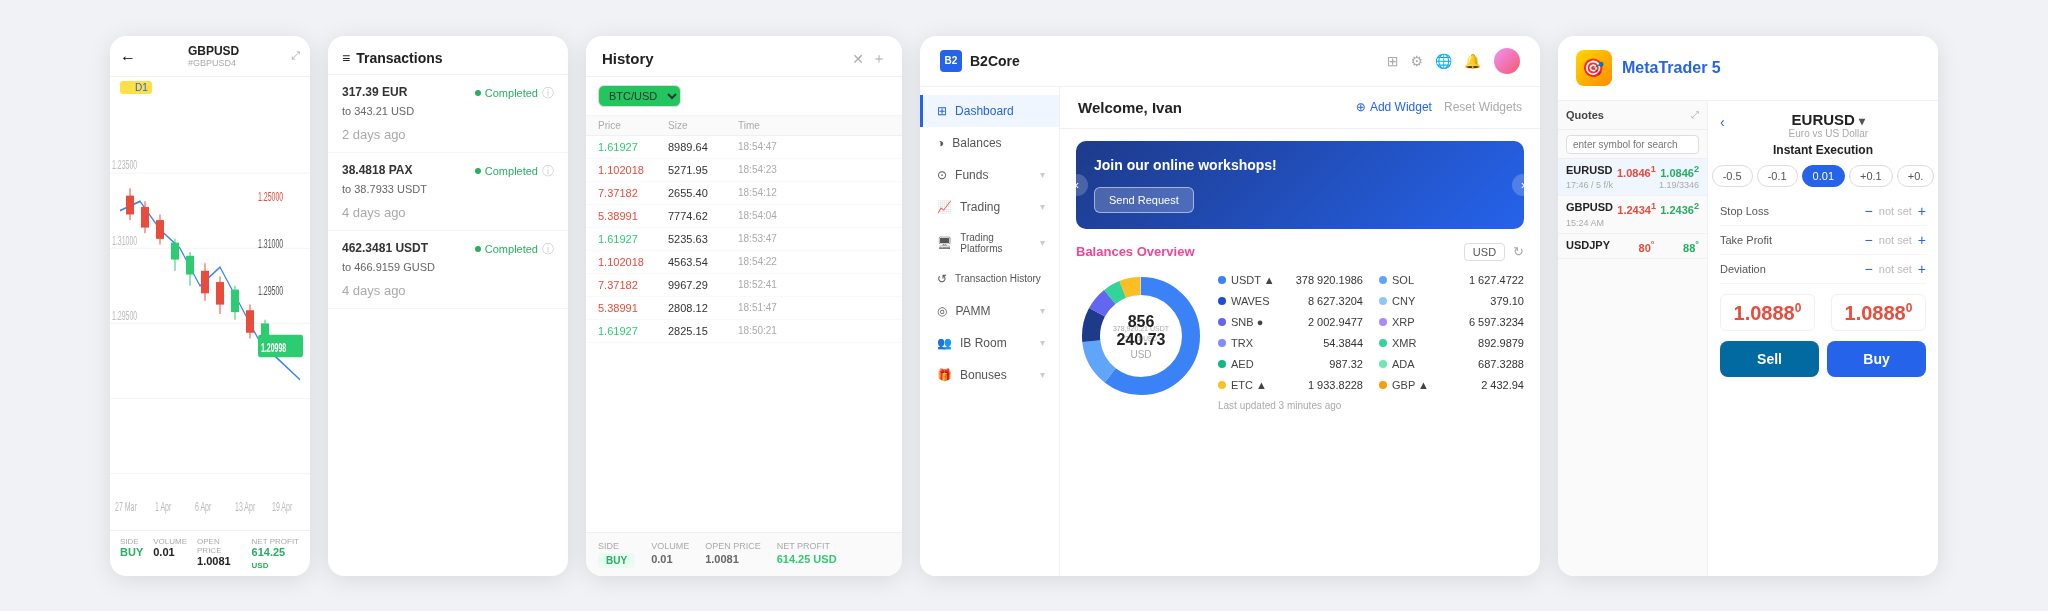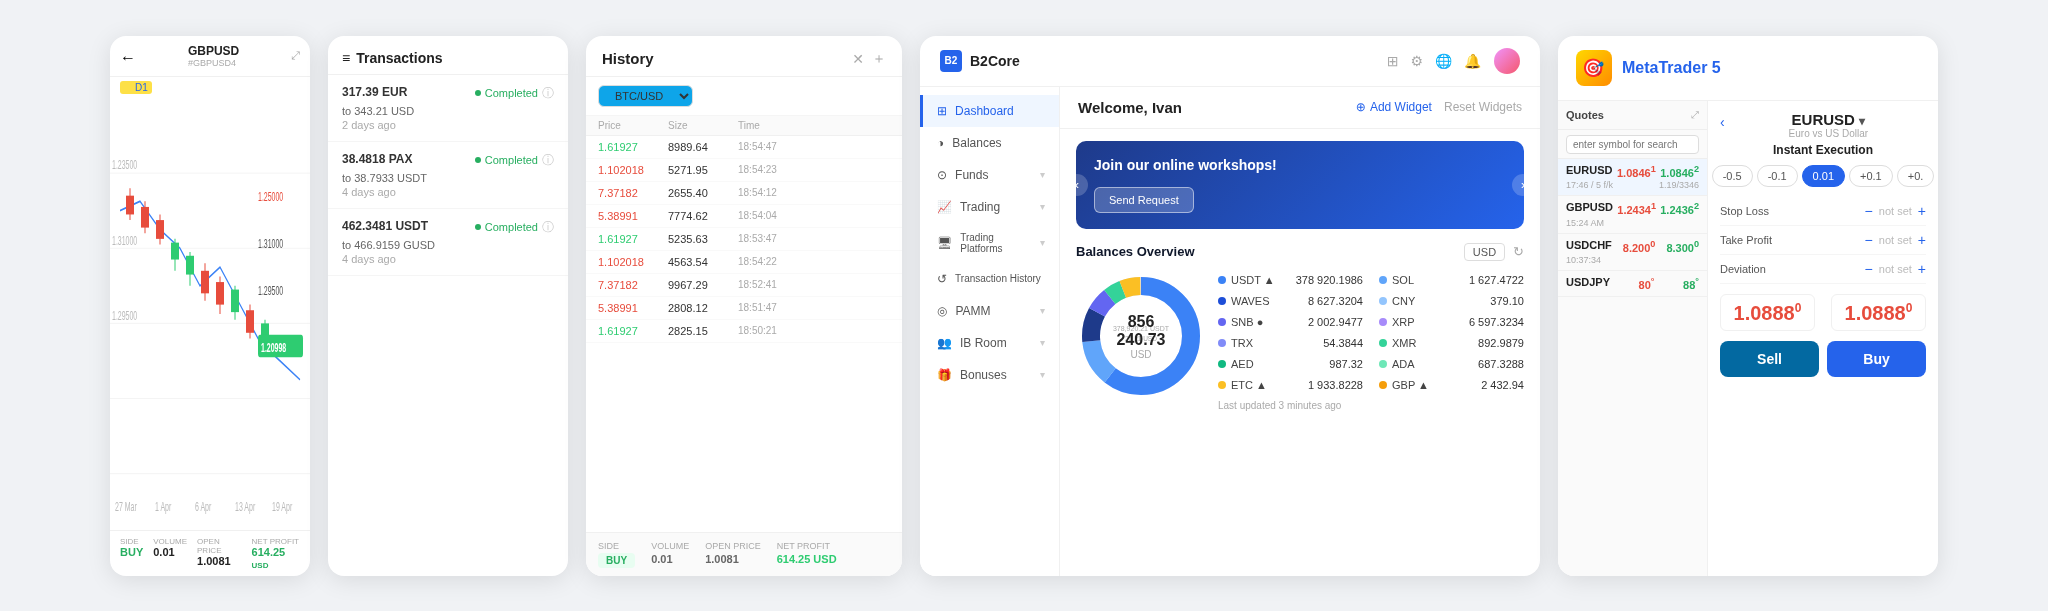--- a/index.html
+++ b/index.html
@@ -59,23 +59,23 @@
       display: flex;
       align-items: center;
       gap: 8px;
       padding: 8px 12px;
       border-bottom: 1px solid #f5f5f5;
     }
     .card-history .filter-bar select {
       font-size: 11px;
       border: 1px solid #ddd;
       border-radius: 6px;
-      padding: 3px 12px;
+      padding: 3px 6px;
       color: #333;
-      background: #0ea5e9;
+      background: #22c55e;
     }
     .history-col-headers {
       display: grid;
       grid-template-columns: 70px 70px 70px;
       padding: 4px 12px;
       background: #fafafa;
       border-bottom: 1px solid #f0f0f0;
     }
     .history-col-headers span {
       font-size: 10px;
@@ -138,21 +138,21 @@
     }
     .txlist-item {
       padding: 10px 14px;
       border-bottom: 1px solid #f5f5f5;
     }
     .txlist-row1 { display: flex; justify-content: space-between; margin-bottom: 3px; }
     .txlist-amount-from { font-size: 12px; font-weight: 600; color: #333; }
     .txlist-status { display: flex; align-items: center; gap: 4px; font-size: 11px; color: #27ae60; }
     .txlist-status-dot { width: 6px; height: 6px; border-radius: 50%; background: #27ae60; }
     .txlist-amount-to { font-size: 11px; color: #666; }
-    .txlist-date { font-size: 11px; color: #aaa; margin-top: 2px; }
+    .txlist-date { font-size: 13px; color: #aaa; margin-top: 10px; }
     .txlist-info-icon { color: #ccc; font-size: 12px; cursor: pointer; }
 
     
     .card-b2core {
       width: 620px;
       height: 540px;
       display: flex;
       flex-direction: column;
     }
     .b2core-top {
@@ -250,21 +250,21 @@
       cursor: pointer; font-size: 12px; color: #fff;
       position: absolute; top: 50%; transform: translateY(-50%);
     }
     .promo-nav-left { left: -10px; }
     .promo-nav-right { right: -10px; }
 
     .balances-section-header {
       display: flex; align-items: center; justify-content: space-between;
       margin-bottom: 10px;
     }
-    .balances-title { font-size: 13px; font-weight: 600; color: #0f172a; }
+    .balances-title { font-size: 13px; font-weight: 600; color: #ec4899; }
     .balances-controls { display: flex; gap: 8px; align-items: center; }
     .balances-currency { font-size: 11px; color: #555; border: 1px solid #ddd; border-radius: 4px; padding: 2px 8px; cursor: pointer; }
     .balances-refresh { color: #aaa; font-size: 13px; cursor: pointer; }
 
     .balances-content { display: flex; gap: 12px; }
     .donut-wrapper { position: relative; width: 130px; height: 130px; flex-shrink: 0; }
     .donut-center {
       position: absolute; top: 50%; left: 50%; transform: translate(-50%, -50%);
       text-align: center;
     }
@@ -831,30 +831,20 @@
           <span class="quote-pair">GBPUSD</span>
           <span class="quote-bid">1.2434<sup>1</sup></span>
           <span class="quote-ask" style="color:#27ae60;">1.2436<sup>2</sup></span>
         </div>
         <div class="quote-sub">
           <span class="quote-time">15:24 AM</span>
         </div>
       </div>
       <div class="quote-item">
         <div class="quote-top">
-          <span class="quote-pair">USDCHF</span>
-          <span class="quote-bid">8.200<sup>0</sup></span>
-          <span class="quote-ask" style="color:#27ae60;">8.300<sup>0</sup></span>
-        </div>
-        <div class="quote-sub">
-          <span class="quote-time">10:37:34</span>
-        </div>
-      </div>
-      <div class="quote-item">
-        <div class="quote-top">
           <span class="quote-pair">USDJPY</span>
           <span class="quote-bid">80<sup>°</sup></span>
           <span class="quote-ask" style="color:#27ae60;">88<sup>°</sup></span>
         </div>
       </div>
     </div>
 
     <div class="mt5-trade-panel">
       <div style="display:flex;align-items:center;gap:6px;margin-bottom:4px;">
         <span class="trade-back">‹</span>

